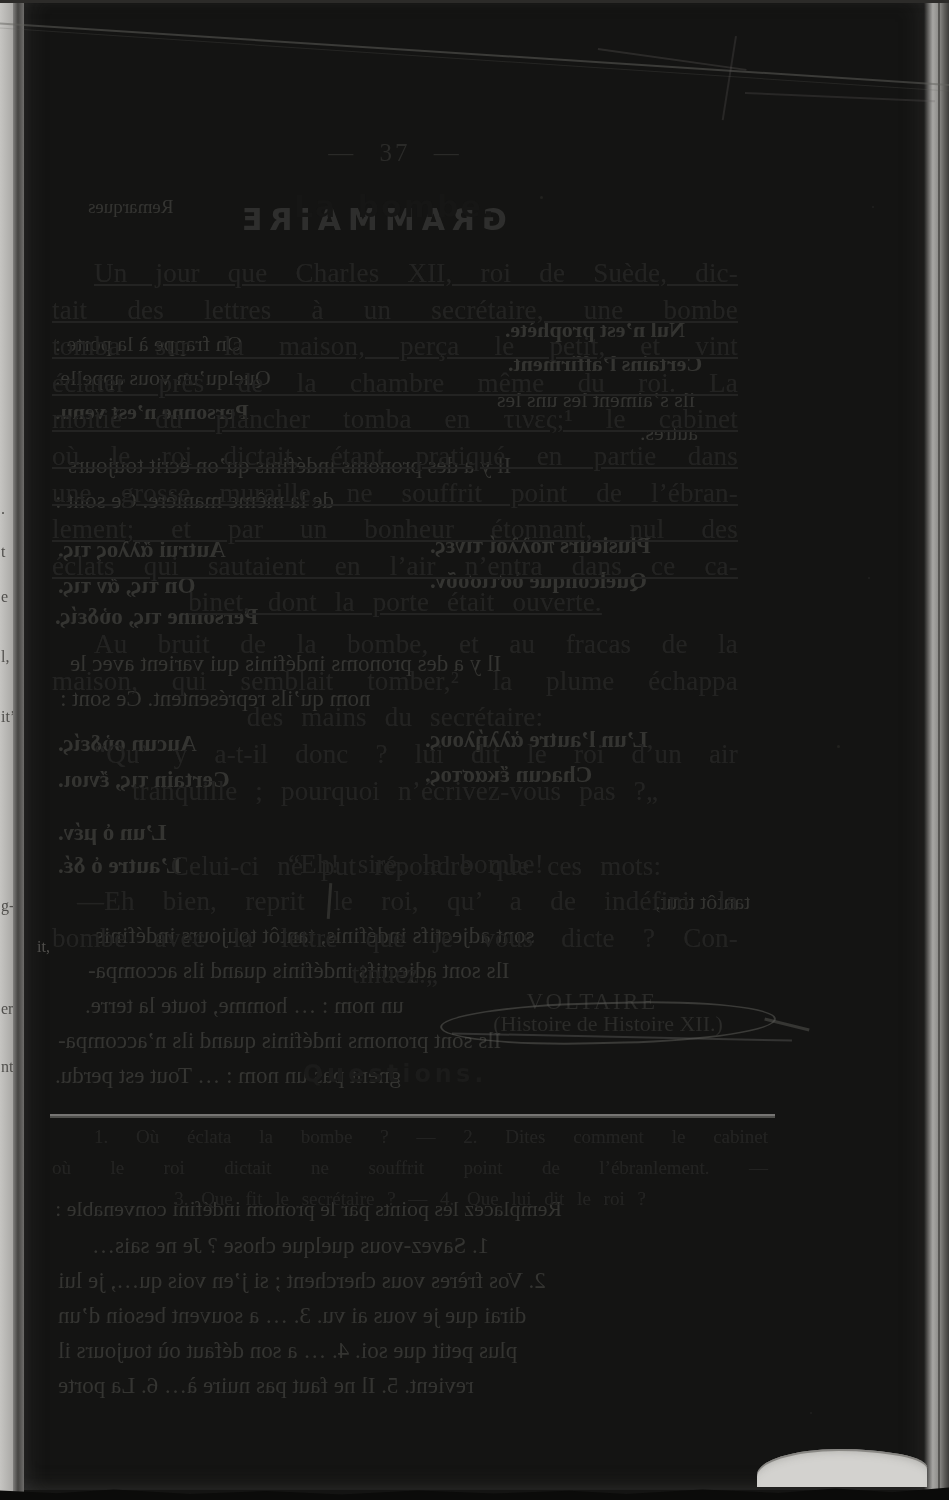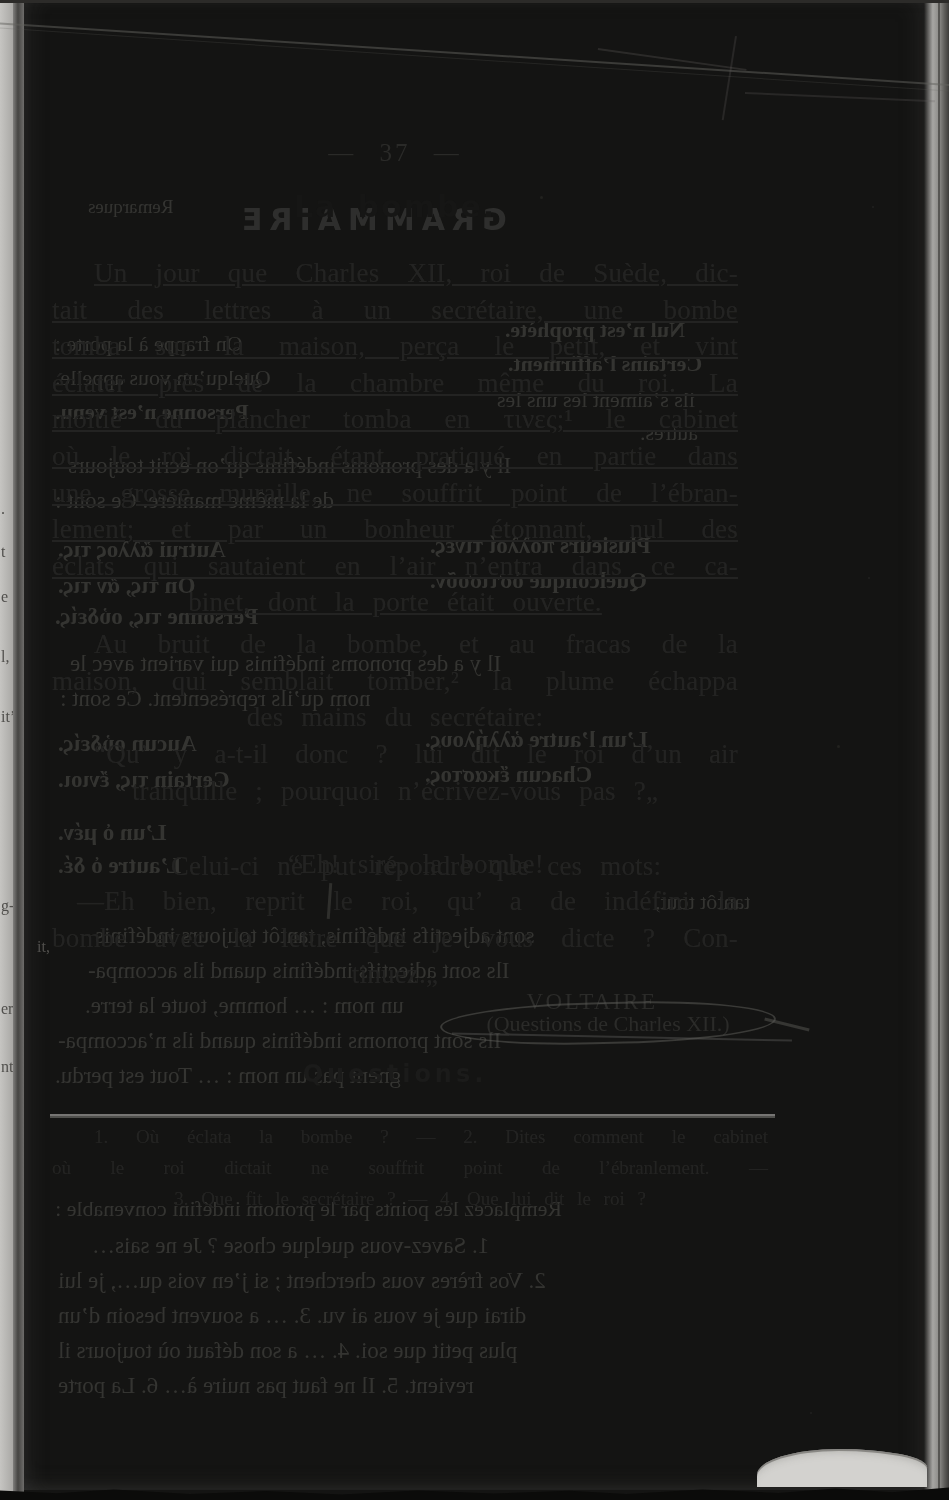--- a/index.html
+++ b/index.html
@@ -143,21 +143,21 @@
     <div class="ll ind">“Eh! sire, la bombe!</div>
   </div>
 
   <div class="para" style="top:883px;">
     <div class="jl ind-sm">—Eh bien, reprit le roi, qu’ a de indéfini la</div>
     <div class="jl">bombe avec la lettre que je vous dicte ? Con-</div>
     <div class="ll">tinuez.„</div>
   </div>
 
   <div class="attr-author">VOLTAIRE</div>
-  <div class="attr-source">(Questions de Charles XII.)</div>
+  <div class="attr-source">(Histoire de Histoire XII.)</div>
 
   <div class="pencil-oval"></div>
   <div class="pencil-under"></div>
   <div class="pencil-tail"></div>
   <div class="pencil-vert"></div>
 
   <div class="qhead">Questions.</div>
   <div class="qrule"></div>
 
   <div class="questions">

